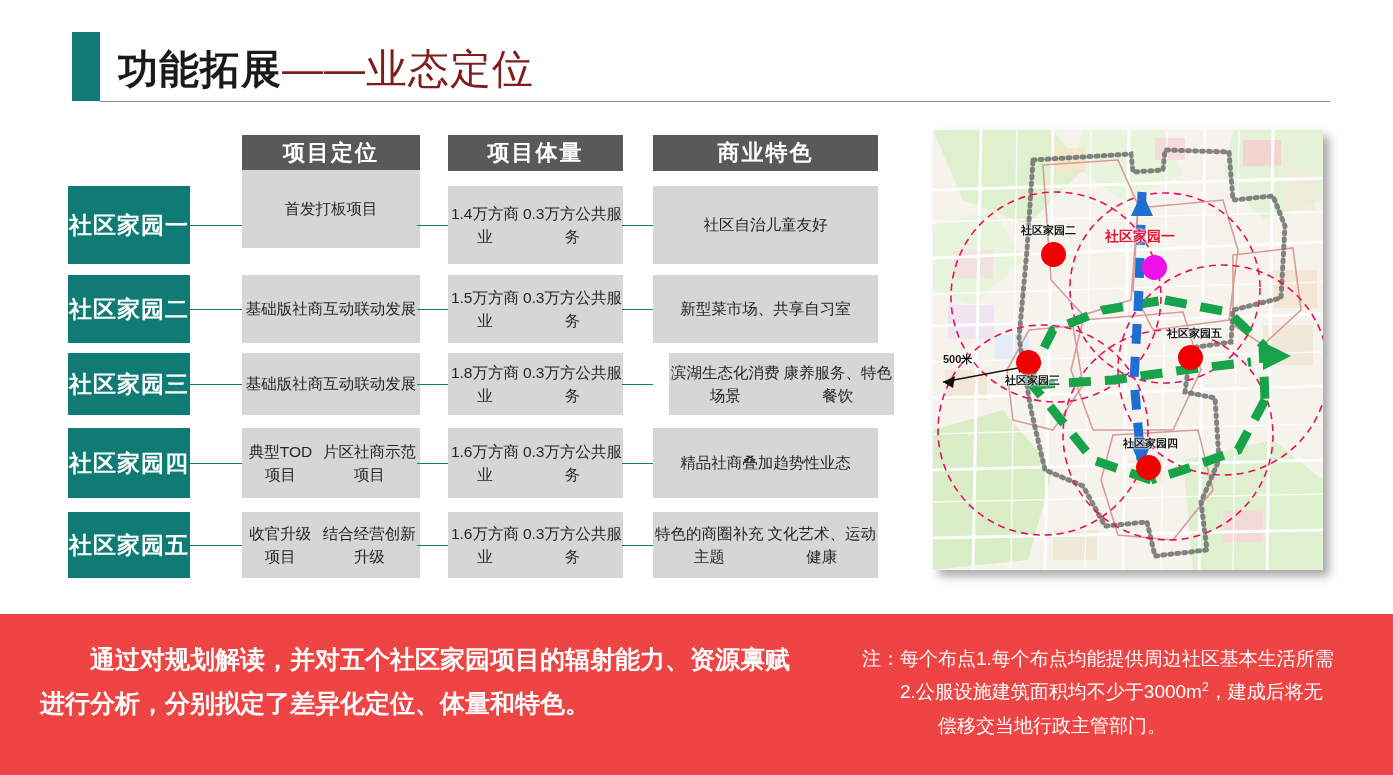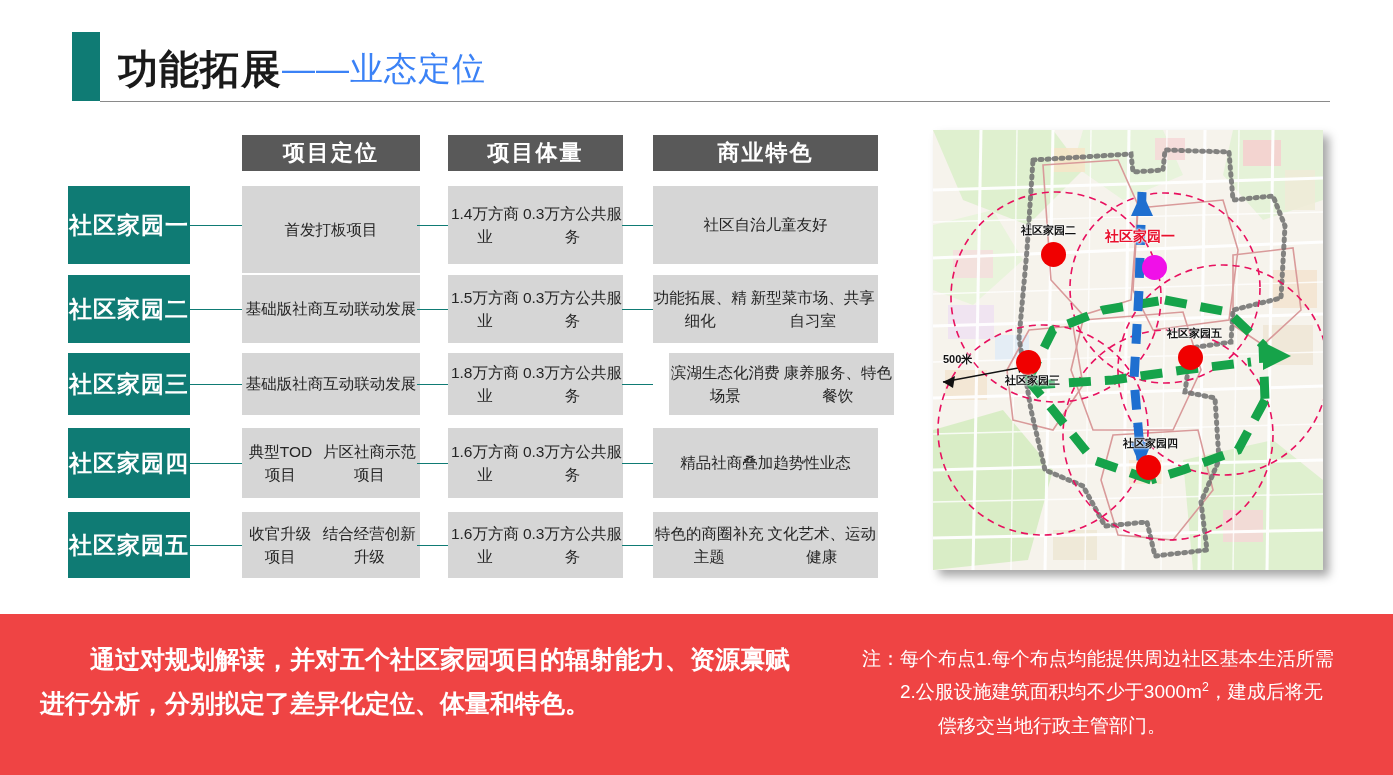--- a/index.html
+++ b/index.html
@@ -12,21 +12,21 @@
   
   .accent-bar{
     position:absolute;left:72px;top:32px;width:28px;height:69px;
     background:#0f7b74;
   }
   .title-wrap{
     position:absolute;left:118px;top:40px;height:58px;
     display:flex;align-items:center;white-space:nowrap;
   }
   .title-main{font-size:40px;font-weight:bold;color:#1a1a1a;letter-spacing:1px;}
-  .title-sub{font-size:33px;font-weight:normal;color:#3b82f6;letter-spacing:1px;}
+  .title-sub{font-size:41px;font-weight:normal;color:#7f1d1d;letter-spacing:1px;}
   .title-rule{
     position:absolute;left:100px;top:101px;width:1230px;height:1px;
     background:#8a8a8a;
   }
 
   
   .matrix{position:absolute;left:0;top:0;}
 
   .col-head{
     position:absolute;height:36px;background:#595959;
@@ -106,21 +106,21 @@
 </div>
 <div class="title-rule"></div>
 
 <div class="matrix">
   <div class="col-head c1">项目定位</div>
   <div class="col-head c2">项目体量</div>
   <div class="col-head c3">商业特色</div>
   <div id="matrix-rows">
       <div class="row">
         <div class="rowlabel" style="left: 68px; top: 186px; height: 78px;">社区家园一</div>
-        <div class="cell c1" style="left: 242px; top: 186px; height: 87px;">
+        <div class="cell c1" style="left: 242px; top: 170px; height: 78px;">
           <div>首发打板项目</div>
         </div>
         <div class="connector" style="top: 225px; left: 190px; width: 52px;"></div>
         <div class="cell c2" style="left: 448px; top: 186px; height: 78px;">
           <div>1.4万方商业</div>
           <div>0.3万方公共服务</div>
         </div>
         <div class="connector" style="top: 225px; left: 417px; width: 31px;"></div>
         <div class="cell c3" style="left: 653px; top: 186px; height: 78px;">
           <div>社区自治</div>
@@ -134,21 +134,20 @@
           <div>基础版社商</div>
           <div>互动联动发展</div>
         </div>
         <div class="connector" style="top: 309px; left: 190px; width: 52px;"></div>
         <div class="cell c2" style="left: 448px; top: 275px; height: 68px;">
           <div>1.5万方商业</div>
           <div>0.3万方公共服务</div>
         </div>
         <div class="connector" style="top: 309px; left: 417px; width: 31px;"></div>
         <div class="cell c3" style="left: 653px; top: 275px; height: 68px;">
-          <div>功能拓展、精细化</div>
           <div>新型菜市场、共享自习室</div>
         </div>
         <div class="connector" style="top: 309px; left: 622px; width: 31px;"></div>
       </div>
       <div class="row">
         <div class="rowlabel" style="left: 68px; top: 353px; height: 62px;">社区家园三</div>
         <div class="cell c1" style="left: 242px; top: 353px; height: 62px;">
           <div>基础版社商</div>
           <div>互动联动发展</div>
         </div>

